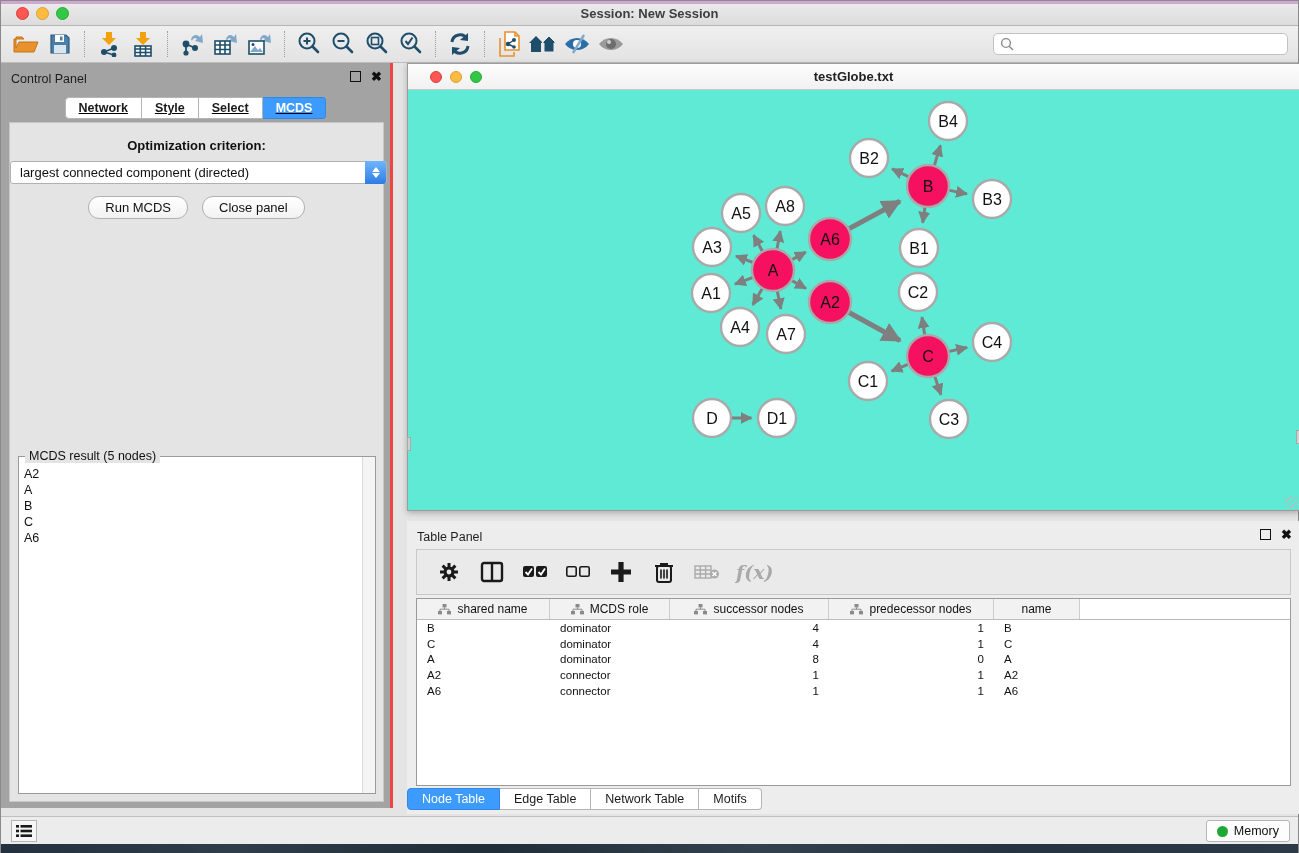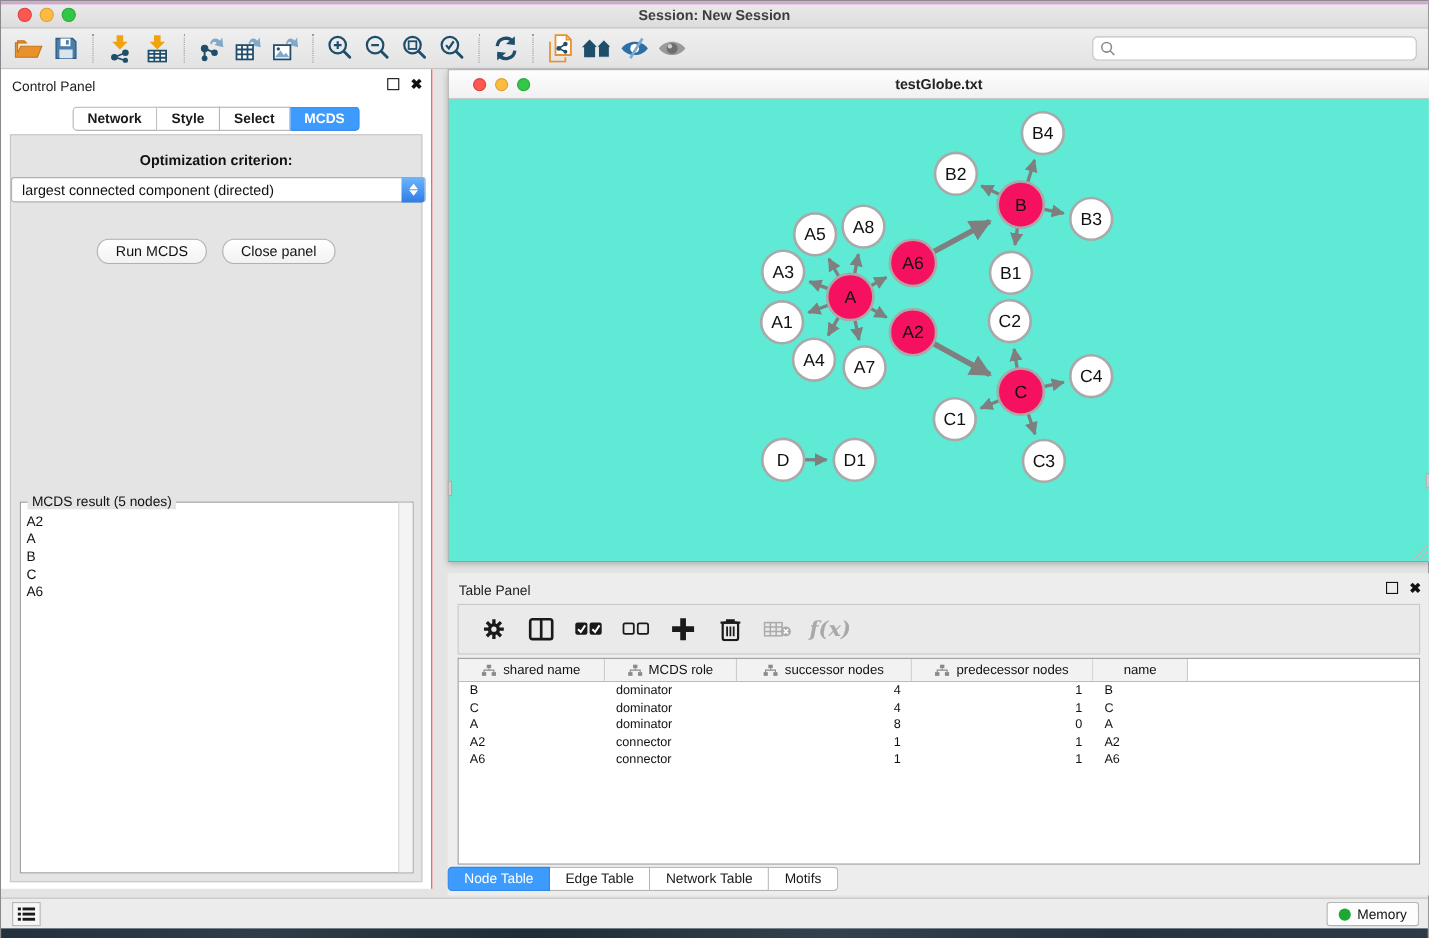--- a/index.html
+++ b/index.html
@@ -28,21 +28,21 @@
   .search-wrap { position:absolute; right:10px; top:7px; width:295px; height:22px; }
   .search-input { width:100%; height:100%; border:1px solid #c2c2c2; border-radius:5px;
     background:#fff; padding-left:26px; font-size:12px; color:#333; outline:none; }
   .search-glass { position:absolute; left:7px; top:4px; }
 
   
   .content-bg { position:absolute; left:0; top:62px; width:100%; height:753px; background:#e4e4e4; }
 
   
   .control-panel { position:absolute; left:0; top:62px; width:392px; height:745px;
-    background:#ffffff; border-right:1px solid #ef4444; }
+    background:#a3a3a3; border-right:3px solid #ef4444;text-decoration:underline; }
   .panel-header { position:relative; height:30px; }
   .panel-title { position:absolute; left:10px; top:9px; font-size:12.5px; color:#1d1d1d; }
   .panel-icons { position:absolute; right:8px; top:8px; display:flex; gap:10px; align-items:center; }
   .float-icon { width:11px; height:11px; border:1.6px solid #111; background:transparent; }
   .close-icon { font-size:13px; font-weight:bold; color:#111; line-height:11px; }
 
   .seg-tabs { display:flex; justify-content:center; margin-top:4px; }
   .seg { border:1px solid #b4b4b4; border-left:none; background:#fff; padding:3px 13px;
     font-size:12.5px; font-weight:bold; color:#1a1a1a; }
   .seg:first-child { border-left:1px solid #b4b4b4; border-radius:4px 0 0 4px; }
@@ -57,21 +57,21 @@
     line-height:21px; padding-left:9px; }
   .dd-stepper { position:absolute; right:0; top:-1px; width:21px; height:23px; border-radius:0 3px 3px 0;
     background:linear-gradient(#6fb5fd,#2e7de5); display:flex; flex-direction:column;
     align-items:center; justify-content:center; gap:1px; }
   .dd-arrow-up { width:0; height:0; border-left:4px solid transparent; border-right:4px solid transparent;
     border-bottom:5px solid #fff; }
   .dd-arrow-down { width:0; height:0; border-left:4px solid transparent; border-right:4px solid transparent;
     border-top:5px solid #fff; }
   .btn-row { display:flex; justify-content:center; gap:14px; margin-top:12px; }
   .push-btn { background:linear-gradient(#ffffff,#f2f2f2); border:1px solid #b1b1b1; border-radius:11px;
-    font-size:13px; color:#111; padding:3px 16px; height:23px;margin-top:21px; }
+    font-size:13px; color:#111; padding:3px 16px; height:23px; }
 
   .result-box { position:absolute; left:8px; top:333px; width:358px; height:338px;
     border:1px solid #9a9a9a; background:#fff; }
   .result-legend { position:absolute; left:6px; top:-8px; background:#e4e4e4; padding:0 4px;
     font-size:12.5px; color:#111; }
   .result-list { position:absolute; left:1px; top:6px; right:14px; bottom:1px; overflow:hidden;
     font-size:12.5px; color:#111; padding:3px 0 0 4px; }
   .result-item { line-height:16px; }
   .result-scroll { position:absolute; right:0; top:0; width:13px; height:100%;
     background:#f4f4f4; border-left:1px solid #d8d8d8; }

